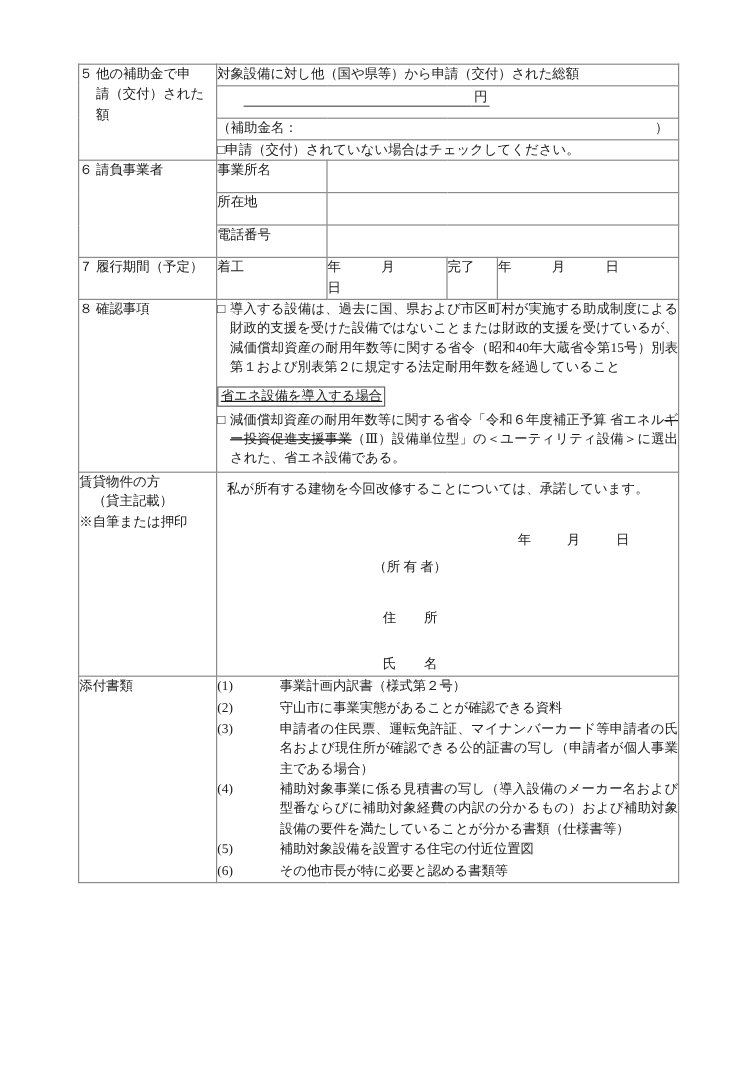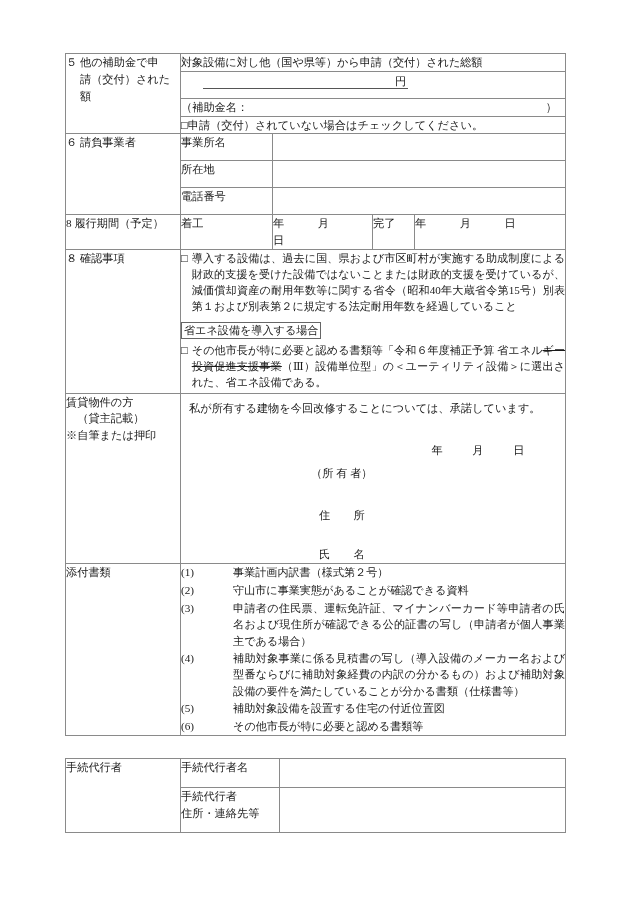--- a/index.html
+++ b/index.html
@@ -106,20 +106,21 @@
     line-height: 1.45;
     font-size: 11.1px;
   }
   .boxed-label {
     display: inline-block;
     border: 1px solid #666;
     padding: 0px 2px;
     font-size: 11.1px;
     line-height: 1.35;
     margin: 6px 0 3px 0;
+    text-decoration: underline;
   }
   .struck {
     text-decoration: line-through;
     text-decoration-thickness: 1px;
   }
   
   .ll-top {
     padding: 6px 8px 0 8px;
     font-size: 11.2px;
   }
@@ -213,40 +214,40 @@
       <tr>
         <td class="cell-center" style="height:26px">所在地</td>
         <td colspan="3"></td>
       </tr>
       <tr>
         <td class="cell-center" style="height:26px">電話番号</td>
         <td colspan="3"></td>
       </tr>
 
       <tr>
-        <td class="lbl lbl-mid">8 履行期間（予定）</td>
+        <td class="lbl lbl-mid">７ 履行期間（予定）</td>
         <td class="cell-center" style="width:42px">着工</td>
         <td class="cell-center" style="height:28px">年　　　月　　　日</td>
         <td class="cell-center">完了</td>
         <td class="cell-center">年　　　月　　　日</td>
       </tr>
 
       <tr>
         <td class="lbl lbl-mid">８ 確認事項</td>
         <td class="s8" colspan="4">
           <div class="chk-item">
             <span class="chk-box">□</span>
             <span class="chk-text">導入する設備は、過去に国、県および市区町村が実施する助成制度による財政的支援を受けた設備ではないことまたは財政的支援を受けているが、減価償却資産の耐用年数等に関する省令（昭和40年大蔵省令第15号）別表第１および別表第２に規定する法定耐用年数を経過していること</span>
           </div>
           <div>
             <span class="boxed-label">省エネ設備を導入する場合</span>
           </div>
           <div class="chk-item">
             <span class="chk-box">□</span>
-            <span class="chk-text"><span>その他市長が特に必要と認める書類等「令和６年度補正予算 省エネル</span><span class="struck">ギー投資促進支援事業</span><span>（Ⅲ）設備単位型」の＜ユーティリティ設備＞に選出された、省エネ設備である。</span></span>
+            <span class="chk-text"><span>減価償却資産の耐用年数等に関する省令「令和６年度補正予算 省エネル</span><span class="struck">ギー投資促進支援事業</span><span>（Ⅲ）設備単位型」の＜ユーティリティ設備＞に選出された、省エネ設備である。</span></span>
           </div>
         </td>
       </tr>
 
       <tr>
         <td class="lbl-landlord lbl-mid ws">賃貸物件の方
 　（貸主記載）
 ※自筆または押印</td>
         <td colspan="4">
           <div class="ll-top">私が所有する建物を今回改修することについては、承諾しています。</div>
@@ -289,33 +290,14 @@
             <span class="att-text">その他市長が特に必要と認める書類等</span>
           </div>
         </td>
       </tr>
 
     </tbody>
   </table>
 
   <div class="gap"></div>
 
-  <table class="form">
-    <colgroup>
-      <col style="width:115px">
-      <col style="width:99px">
-      <col style="width:286px">
-    </colgroup>
-    <tbody>
-      <tr>
-        <td class="lbl lbl-mid" rowspan="2">手続代行者</td>
-        <td class="lbl" style="height:28px">手続代行者名</td>
-        <td></td>
-      </tr>
-      <tr>
-        <td class="lbl ws" style="height:44px">手続代行者
-住所・連絡先等</td>
-        <td></td>
-      </tr>
-    </tbody>
-  </table>
 
 </div>
 
 </body></html>

